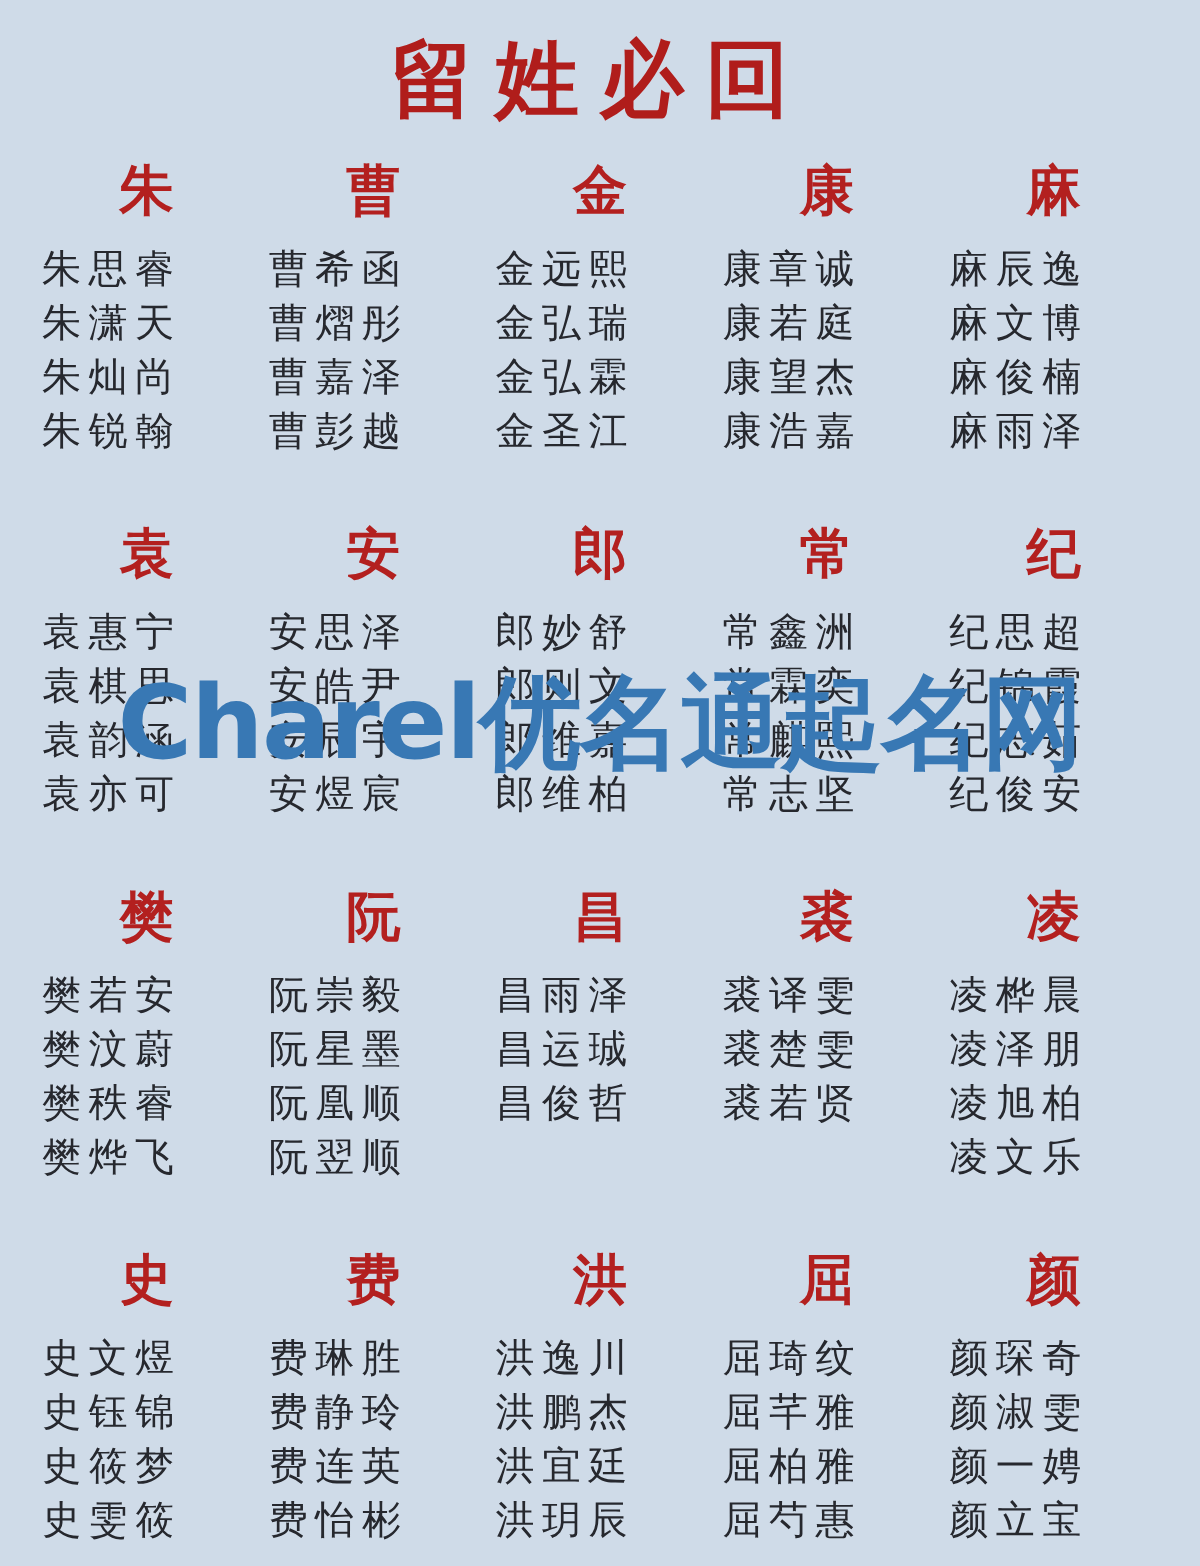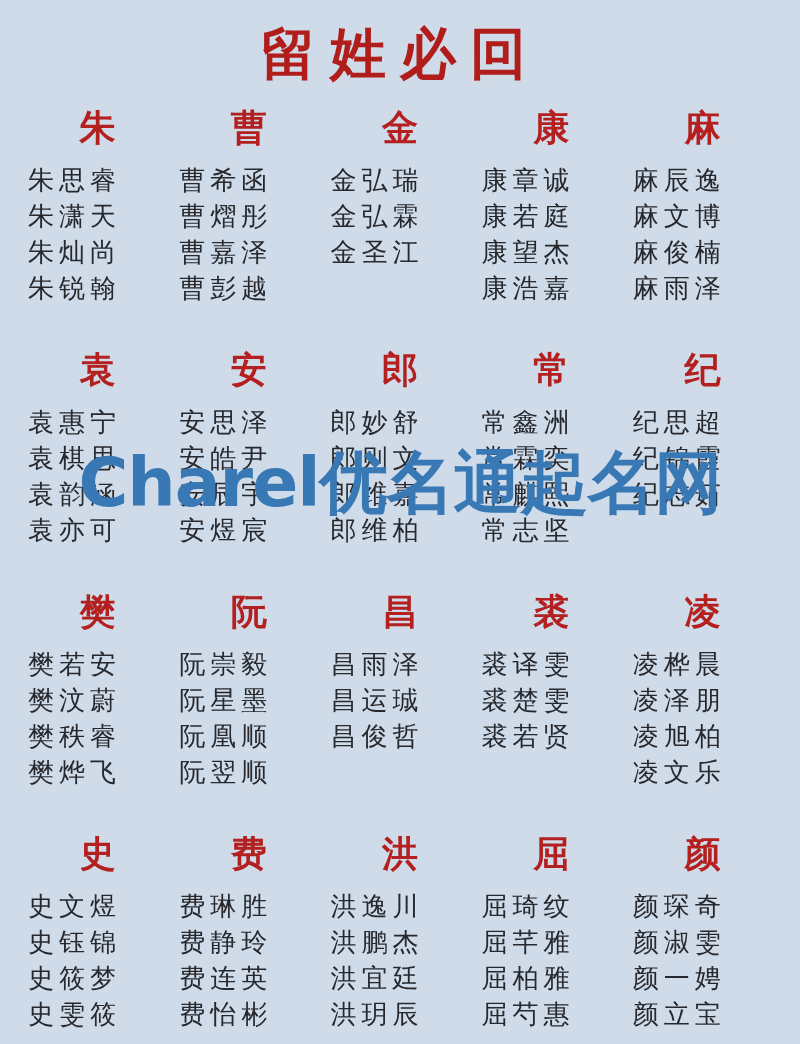--- a/index.html
+++ b/index.html
@@ -86,20 +86,21 @@
         </div>
         <div class="col">
           <div class="surname">曹</div>
           <div class="name">曹希函</div>
           <div class="name">曹熠彤</div>
           <div class="name">曹嘉泽</div>
           <div class="name">曹彭越</div>
         </div>
         <div class="col">
           <div class="surname">金</div>
+          <div class="name">金远熙</div>
           <div class="name">金弘瑞</div>
           <div class="name">金弘霖</div>
           <div class="name">金圣江</div>
         </div>
         <div class="col">
           <div class="surname">康</div>
           <div class="name">康章诚</div>
           <div class="name">康若庭</div>
           <div class="name">康望杰</div>
           <div class="name">康浩嘉</div>
@@ -139,20 +140,21 @@
           <div class="name">常鑫洲</div>
           <div class="name">常霖奕</div>
           <div class="name">常麒熙</div>
           <div class="name">常志坚</div>
         </div>
         <div class="col">
           <div class="surname">纪</div>
           <div class="name">纪思超</div>
           <div class="name">纪锦霞</div>
           <div class="name">纪志茹</div>
+          <div class="name">纪俊安</div>
         </div>
       </div>
       <div class="group">
         <div class="col">
           <div class="surname">樊</div>
           <div class="name">樊若安</div>
           <div class="name">樊汶蔚</div>
           <div class="name">樊秩睿</div>
           <div class="name">樊烨飞</div>
         </div>

